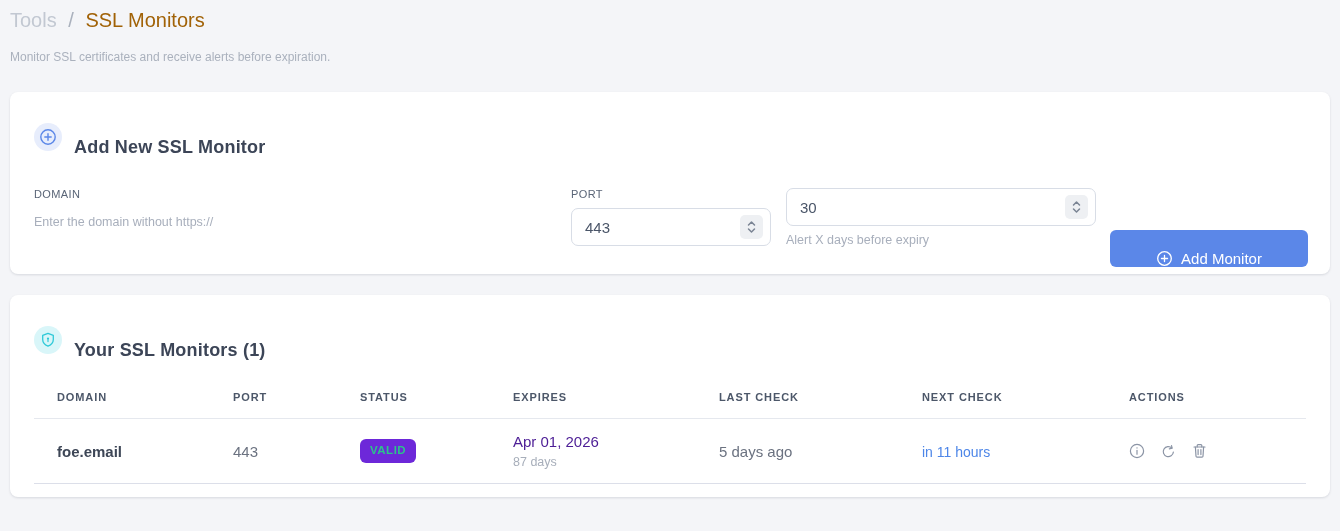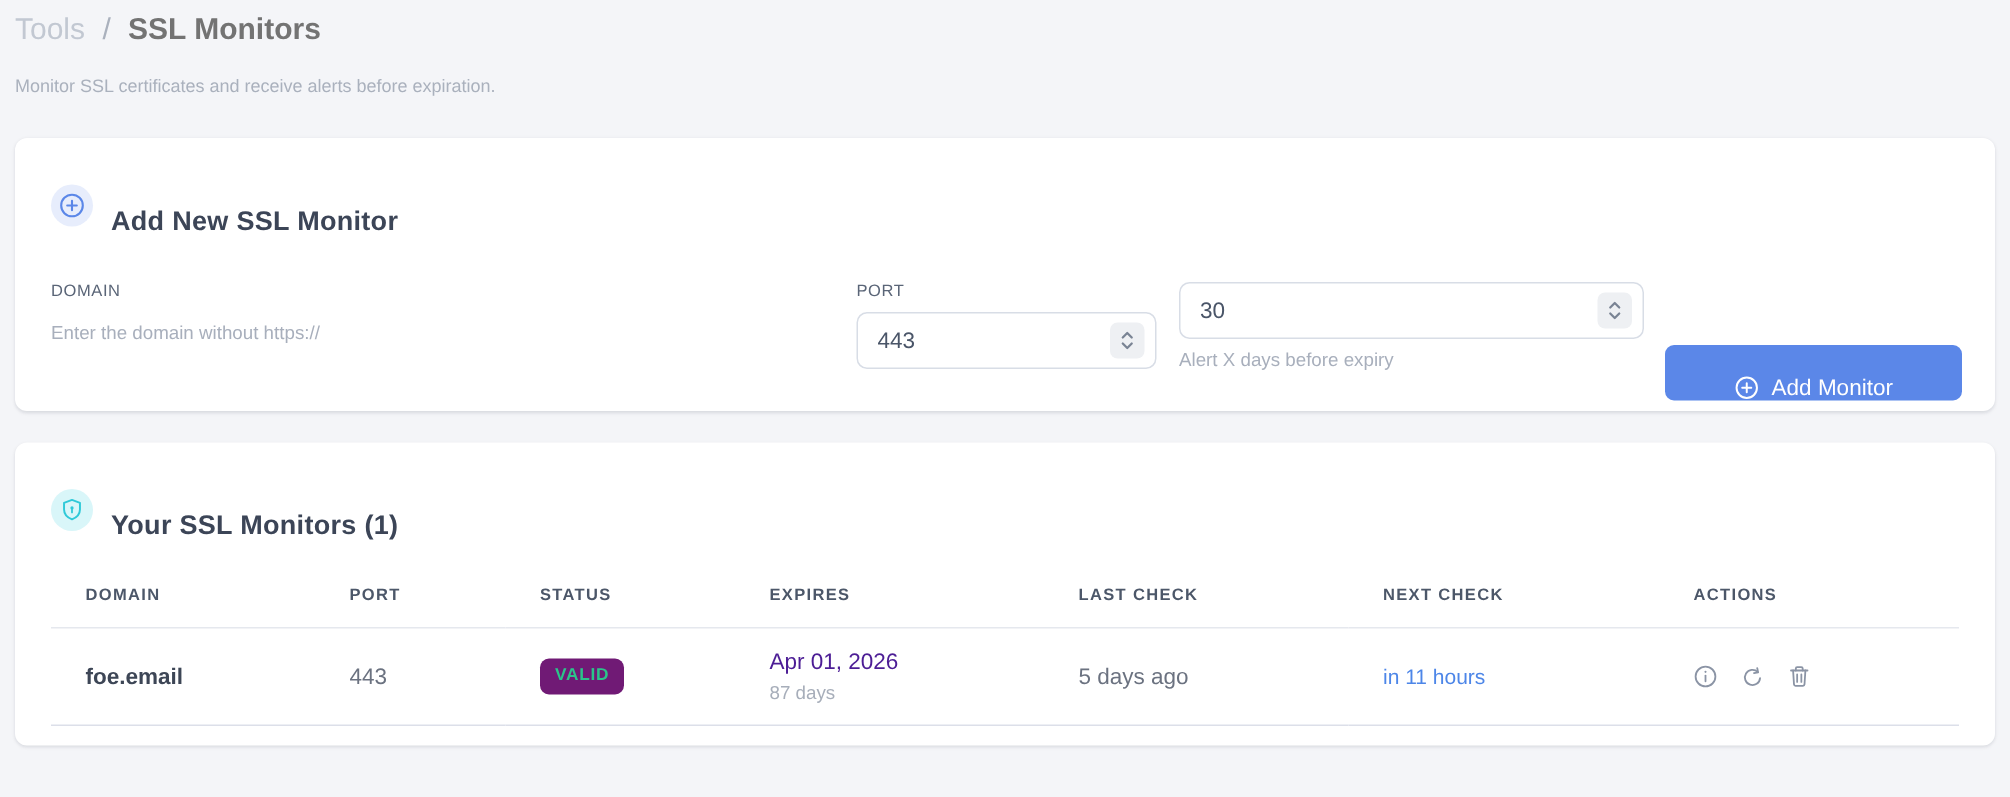--- a/index.html
+++ b/index.html
@@ -8,21 +8,21 @@
     background: #f4f5f8;
     font-family: "Liberation Sans", "DejaVu Sans", sans-serif;
     color: #3d4757;
   }
   .page { width: 1340px; height: 531px; padding: 8px 10px 0 10px; }
 
   
   .breadcrumb { font-size: 20px; line-height: 24px; }
   .crumb-root { color: #c2c8d2; font-weight: 400; }
   .crumb-sep  { color: #aab1bd; font-weight: 400; margin: 0 6px; }
-  .crumb-current { color: #737373; font-weight: 700; }
+  .crumb-current { color: #a16207; font-weight: 400; }
   .page-subtitle { margin-top: 18px; font-size: 12px; color: #aab1bd; }
 
   
   .card {
     background: #ffffff;
     border-radius: 8px;
     box-shadow: 0 1px 3px rgba(20,30,55,.08), 0 1px 2px rgba(20,30,55,.05);
   }
   .card-add { margin-top: 28px; padding: 24px 22px 23px 24px; height: 182px; }
   .card-monitors { margin-top: 21px; padding: 24px 24px 20px 24px; height: 202px; }
@@ -89,21 +89,21 @@
     font-size: 15px; color: #6b7280;
   }
   th.col-domain, td.cell-domain { width: 176px; }
   th.col-port,   td.cell-port   { width: 127px; }
   th.col-status, td.cell-status { width: 153px; }
   th.col-expires,td.cell-expires{ width: 206px; }
   th.col-last,   td.cell-last   { width: 203px; }
   th.col-next,   td.cell-next   { width: 207px; }
   .domain-cell-text { font-weight: 700; color: #3d4656; font-size: 15px; }
   .badge-valid {
-    display: inline-block; background: #701a75; color: #2bc48a;
+    display: inline-block; background: #6d28d9; color: #2bc48a;
     font-size: 11.5px; font-weight: 700; letter-spacing: .5px;
     padding: 6px 10px; border-radius: 6px; line-height: 1;
   }
   .expires-date { color: #4c1d95; font-size: 15px; }
   .expires-days { margin-top: 5px; font-size: 12.5px; color: #a7aeba; }
   .cell-last { font-size: 14px; color: #6b7280; }
   .next-check-text { color: #4d86e8; font-size: 14px; }
   .actions-wrap { display: flex; align-items: center; gap: 16px; color: #8b94a5; }
   .action-btn { background: none; border: none; padding: 0; color: #8b94a5; cursor: pointer; display: flex; }
 </style>

